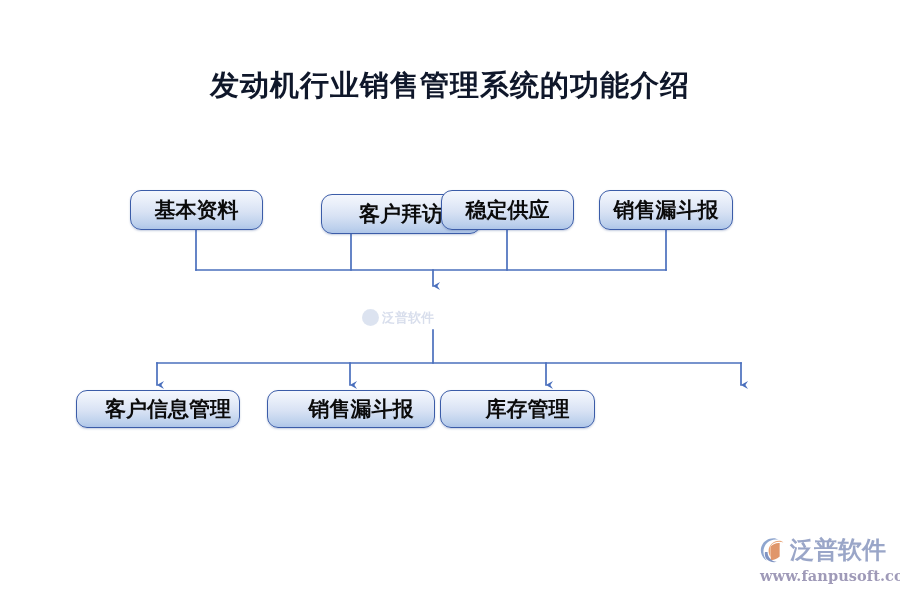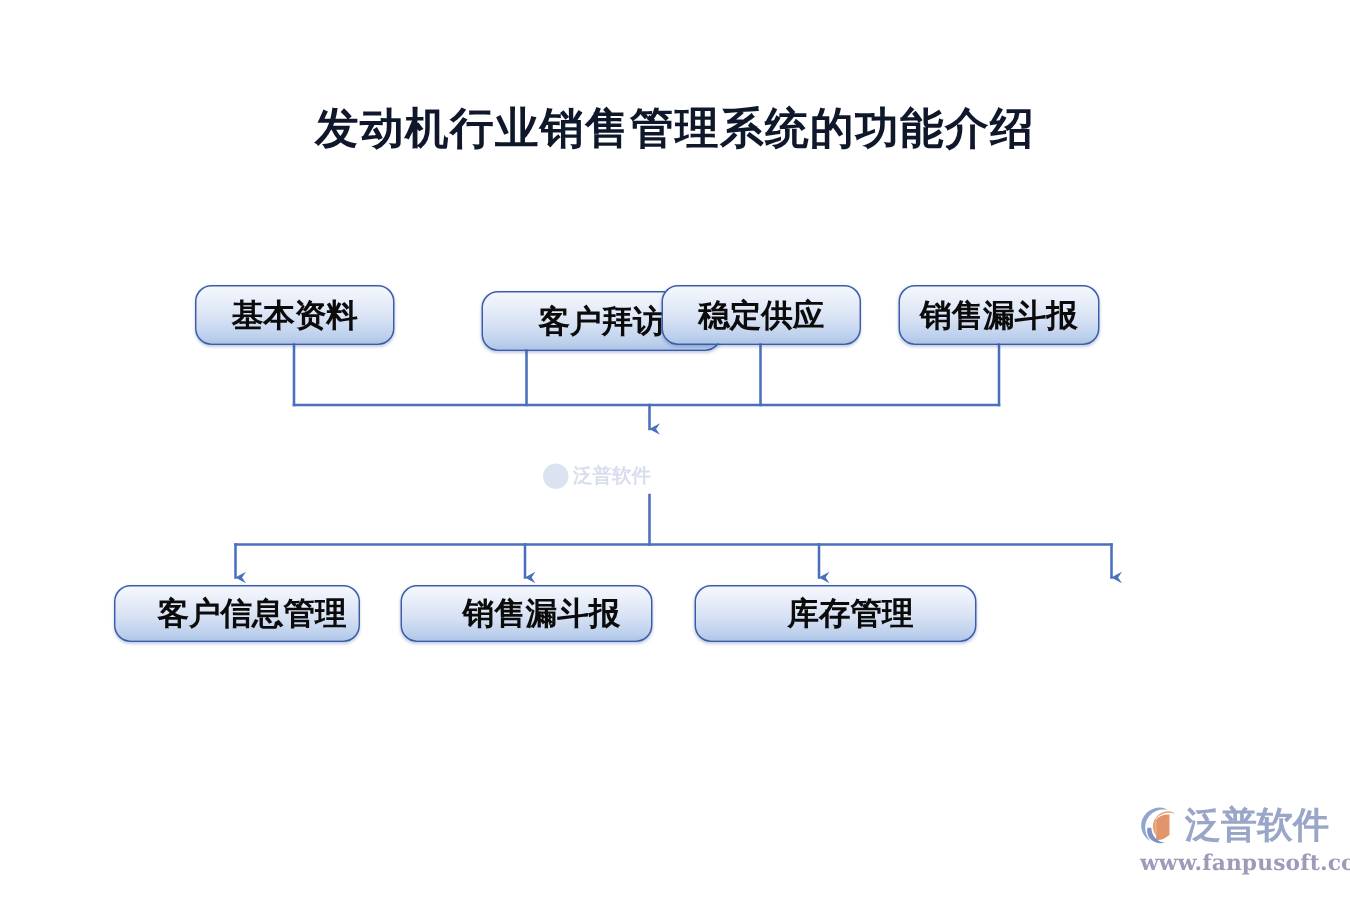--- a/index.html
+++ b/index.html
@@ -193,21 +193,21 @@
     <div class="wm-mark"></div>
     <div class="wm-txt">泛普软件</div>
   </div>
 
   <div class="node bottom" style="left:76px; top:390px; width:164px;">
     <span>客户信息管理</span>
   </div>
   <div class="node bottom" style="left:267px; top:390px; width:168px;">
     <span>销售漏斗报</span>
   </div>
-  <div class="node bottom" style="left:463px; top:390px; width:188px;justify-content:center;">
+  <div class="node bottom" style="left:440px; top:390px; width:155px;justify-content:center;">
     <span>库存管理</span>
   </div>
 
   <div class="brand">
     <div class="brand-row">
       <svg class="brand-icon" viewBox="0 0 32 32">
         <path d="M16.5,3.5 C9.0,3.5 3.0,9.2 3.0,16.3 C3.0,21.0 5.6,25.1 9.6,27.3
                  C7.2,24.8 5.8,21.5 5.8,17.9 C5.8,10.6 11.6,4.9 18.8,4.9
                  C19.9,4.9 21.0,5.0 22.0,5.3 C20.3,4.2 18.5,3.5 16.5,3.5 Z" fill="#8fa6cf"></path>
         <path d="M22.5,6.2 C16.3,6.2 11.3,11.0 11.3,17.0 C11.3,19.4 12.1,21.6 13.4,23.4

